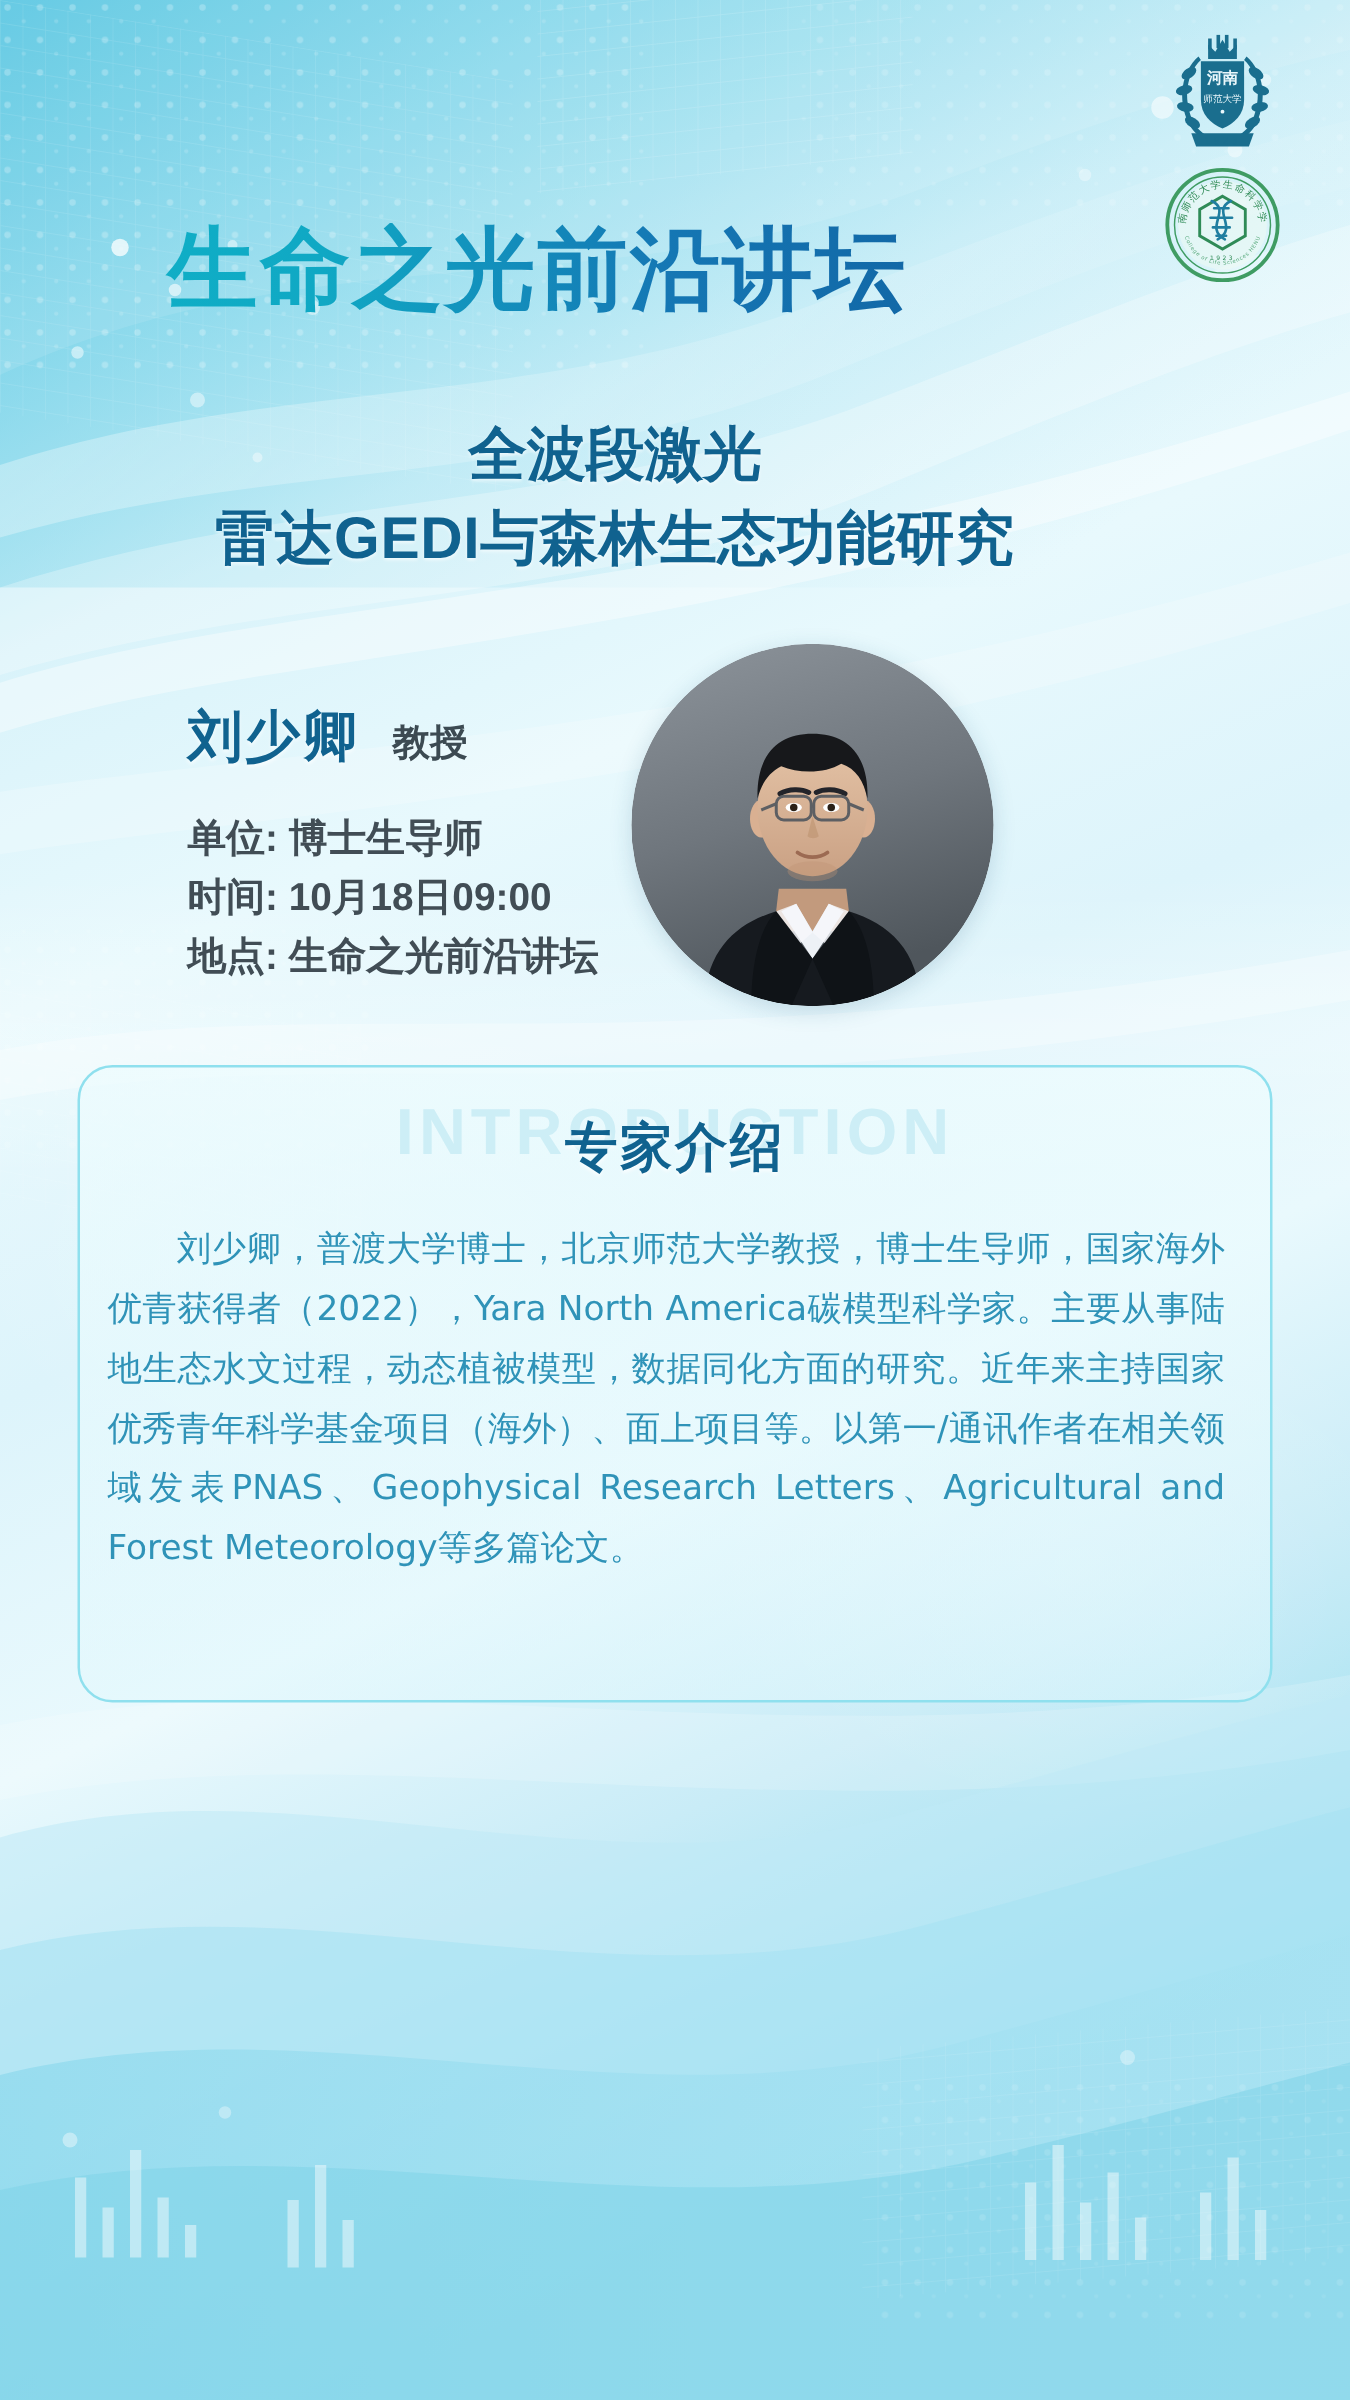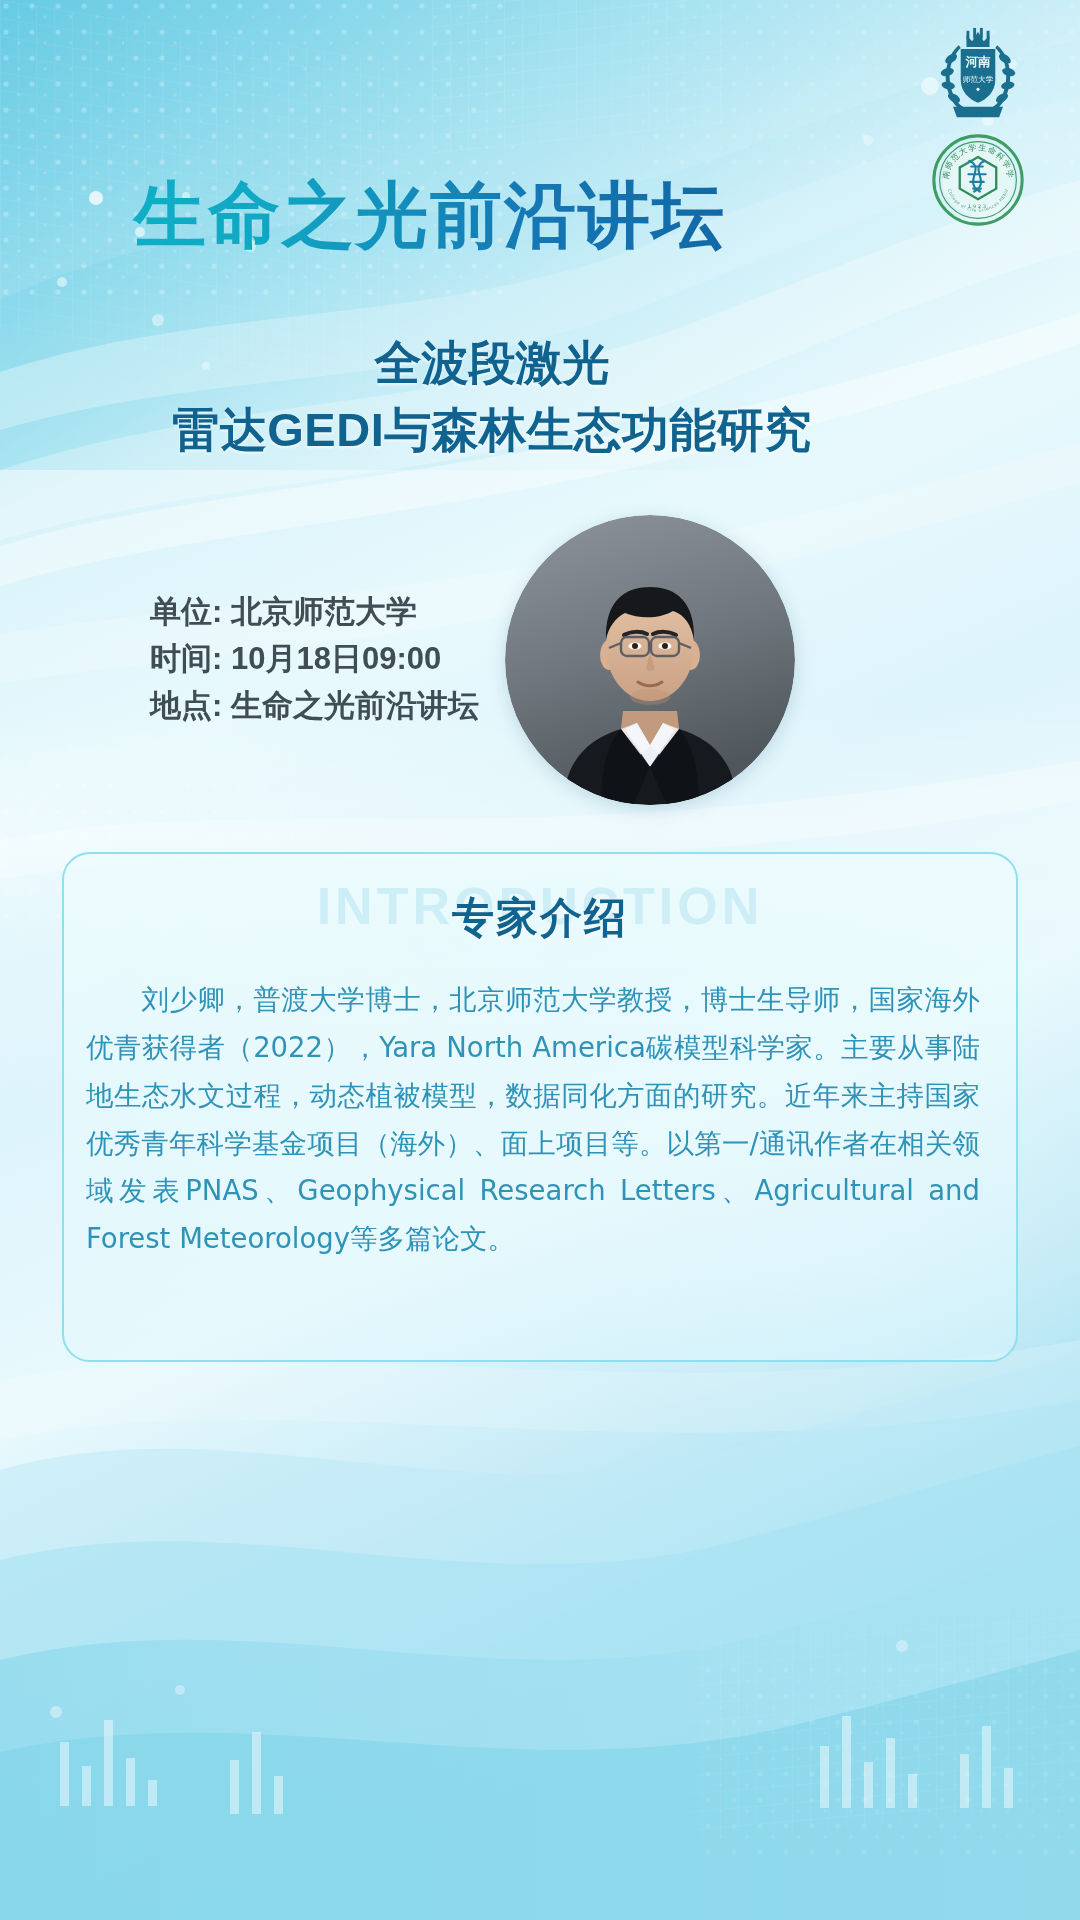--- a/index.html
+++ b/index.html
@@ -271,22 +271,26 @@
 </div>
 
 <div id="main-title">生命之光前沿讲坛</div>
 
 <div id="subtitle">
   <div class="l1">全波段激光</div>
   <div class="l2">雷达GEDI与森林生态功能研究</div>
 </div>
 
 <div id="speaker">
+  <div id="speaker-name-row">
+    <span id="speaker-name">刘少卿</span>
+    <span id="speaker-title">教授</span>
+  </div>
   <div id="speaker-meta">
-    <div class="meta-line">单位: 北京师范大学</div>
+    <div class="meta-line">单位: 博士生导师</div>
     <div class="meta-line">时间: 10月18日09:00</div>
     <div class="meta-line">地点: 生命之光前沿讲坛</div>
   </div>
 </div>
 
 <div id="portrait">
   <svg width="290" height="290" viewBox="0 0 290 290">
     <defs>
       <linearGradient id="pbg" x1="0" y1="0" x2="0.3" y2="1">
         <stop offset="0%" stop-color="#8d949b"></stop>

